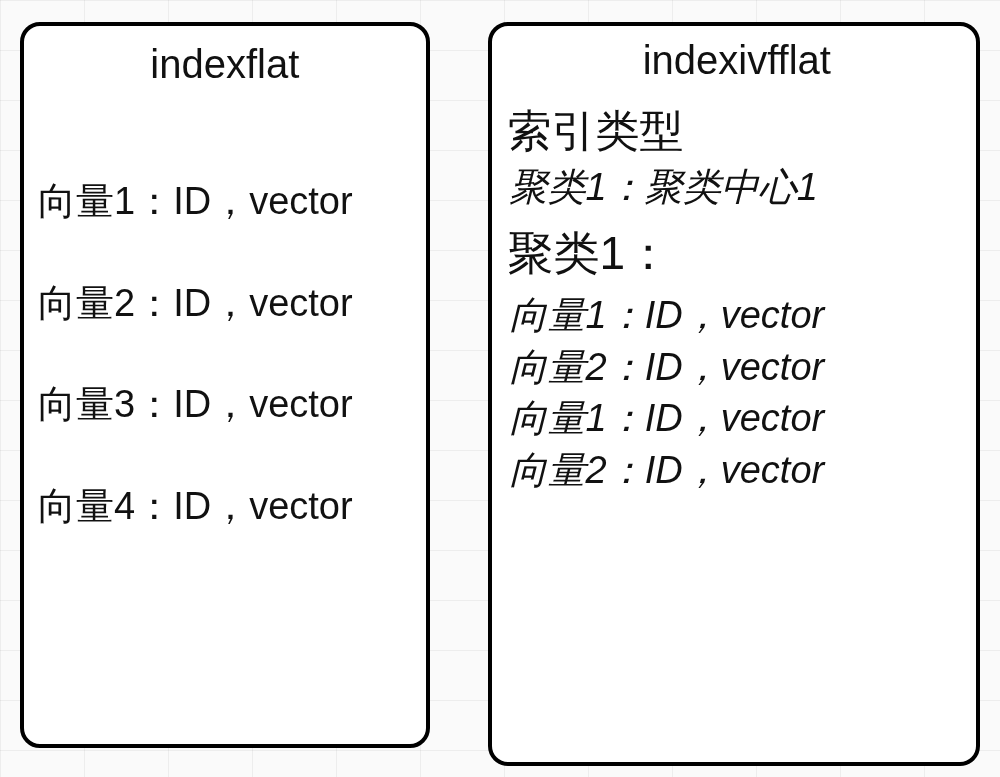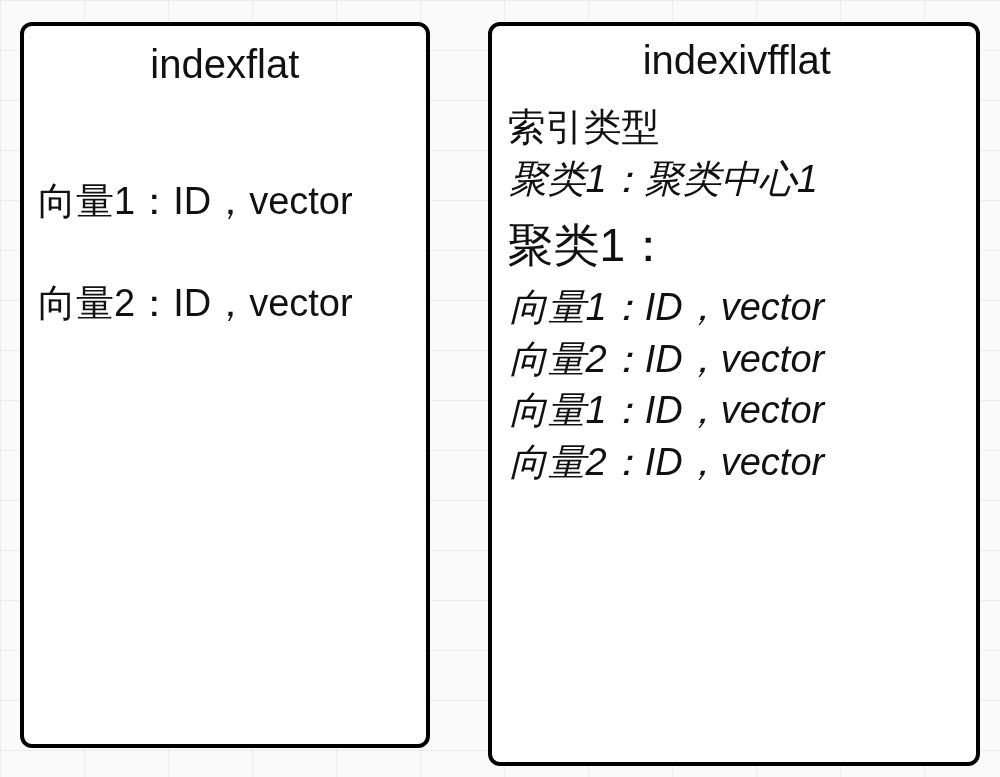--- a/index.html
+++ b/index.html
@@ -27,21 +27,21 @@
     position: relative;
     display: flex;
     flex-direction: row;
     align-items: flex-start;
     gap: 58px;
     padding: 22px 20px;
   }
   .box {
     background: #ffffff;
     border: 4px solid #000;
-    border-radius: 12px;
+    border-radius: 20px;
     color: #111;
   }
   .box-left {
     width: 418px;
     height: 726px;
     padding: 14px 14px 24px 14px;
   }
   .box-right {
     width: 503px;
     height: 744px;
@@ -57,21 +57,21 @@
     margin-top: 92px; 
   }
   .row {
     font-size: 38px;
     line-height: 1.15;
     white-space: nowrap;
     letter-spacing: 0px;
   }
   .row-mt-big { margin-top: 58px; }
   .subhead {
-    font-size: 38px;
+    font-size: 44px;
     margin-top: 18px;
     margin-bottom: 4px;
     padding-left: 6px;
   }
   .r-row {
     font-size: 38px;
     line-height: 1.1;
     padding-left: 8px;
     margin-top: 6px;
     white-space: nowrap;
@@ -96,20 +96,22 @@
 
 <div class="grid"></div>
 
 <div class="wrap">
 
   <div class="box box-left">
     <div class="title">indexflat</div>
     <div class="body">
       <div class="row">向量1：ID，vector</div>
       <div class="row row-mt-big">向量2：ID，vector</div>
+      <div class="row row-mt-big">向量3：ID，vector</div>
+      <div class="row row-mt-big">向量4：ID，vector</div>
     </div>
   </div>
 
   <div class="box box-right">
     <div class="title">indexivfflat</div>
 
     <div class="subhead">索引类型</div>
 
     <div class="r-row">聚类1：聚类中心1</div>
 

